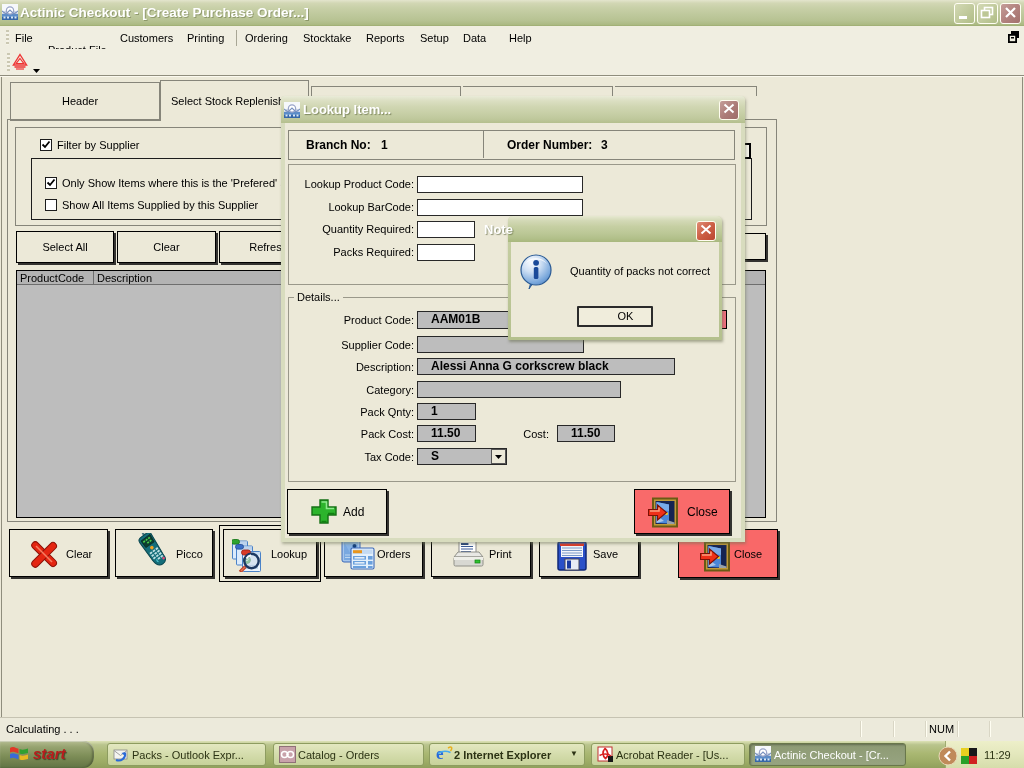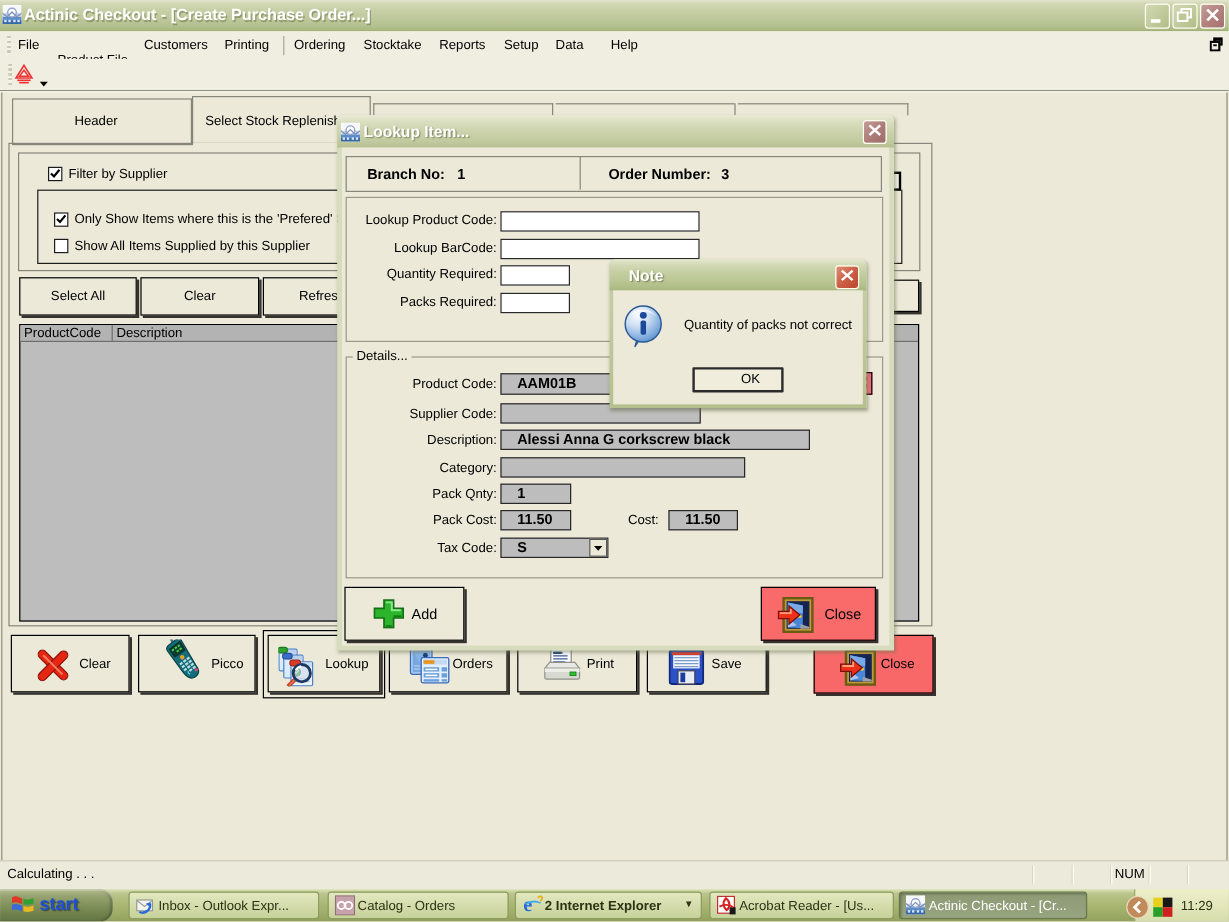--- a/index.html
+++ b/index.html
@@ -388,21 +388,21 @@
       <path d="M8.5 18 L16 24 L8.5 26 Z" fill="#a8c4e8"></path>
       <circle cx="18.5" cy="16.5" r="1.5" fill="#f8d020"></circle>
       <path d="M19 23 L26.5 25.5 L26.5 27 L19 27 Z" fill="#98a0aa"></path>
       <path d="M0.5 12.5 L9.5 12.5 L9.5 8 L18.5 15.5 L9.5 23 L9.5 18.5 L0.5 18.5 Z" fill="#ee3018" stroke="#7d1005" stroke-width="1.1"></path>
       <path d="M2 14 L11 14 L11 10.5" stroke="#f8a080" stroke-width="1.5" fill="none"></path>
     </svg></div>
 <div class="ab tt" style="left:687px;top:505px;font-size:12px;">Close</div>
 
 <div class="ab dlgframe" style="left:508px;top:216px;width:214px;height:124px;border-radius:5px 5px 0 0;"></div>
 <div class="ab dlgtitle" style="left:508px;top:216px;width:214px;height:26px;border-radius:5px 5px 0 0;"></div>
-<div class="ab dlgtxt tt" style="left:524px;top:222px;">Note</div>
+<div class="ab dlgtxt tt" style="left:484px;top:222px;">Note</div>
 <div class="ab xbtn" style="left:696px;top:221px;background:linear-gradient(135deg,#e08d75,#cc5f45 50%,#bb4630);"><svg width="18" height="16">
       <path d="M4.5 3.5 L13.5 11.5 M13.5 3.5 L4.5 11.5" stroke="#fff" stroke-width="2"></path>
     </svg></div>
 <div class="ab" style="left:511px;top:242px;width:208px;height:95px;background:#ece9d8;"></div>
 <div class="ab" id="icoInfo" style="left:519px;top:254px;"><svg width="35" height="36">
       <defs>
         <radialGradient id="ig" cx="0.35" cy="0.25" r="0.9">
           <stop offset="0" stop-color="#f8fbff"></stop>
           <stop offset="0.35" stop-color="#cfe0f4"></stop>
           <stop offset="0.75" stop-color="#7aa8dc"></stop>
@@ -423,24 +423,24 @@
  background:linear-gradient(180deg,#b5bd90 0%,#96a370 22%,#7e8e58 55%,#6b7c4a 85%,#617544 100%);
  box-shadow:inset 0 1px 1px rgba(255,255,255,.45), inset -2px 0 2px rgba(0,0,0,.25);"></div>
 <div class="ab" id="startflag" style="left:9px;top:744px;"><svg width="21" height="19">
       <g>
         <path d="M1 4 C3 2.5,5 2.5,7 4 L9.5 4.8 L9.5 9.3 L7 8.6 C5 7.6,3 7.6,1 8.6 Z" fill="#e03828"></path>
         <path d="M10.5 5 C12.5 5.8,14.5 5.8,16.5 5.2 L19 4.6 L19 9 L16.5 9.6 C14.5 10.2,12.5 10,10.5 9.4 Z" fill="#30a030"></path>
         <path d="M1 10 C3 9,5 9,7 10 L9.5 10.8 L9.5 15.3 L7 14.6 C5 13.6,3 13.6,1 14.6 Z" fill="#3a6ad8"></path>
         <path d="M10.5 11 C12.5 11.8,14.5 11.8,16.5 11.2 L19 10.6 L19 15 L16.5 15.6 C14.5 16.2,12.5 16,10.5 15.4 Z" fill="#e8b820"></path>
       </g>
     </svg></div>
-<div class="ab tt" style="left:33px;top:745px;font-size:15px;font-weight:bold;color:#1d4ed8;text-shadow:1px 1px 1px rgba(40,50,25,.7);">start</div>
+<div class="ab tt" style="left:33px;top:745px;font-size:15px;font-weight:bold;font-style:italic;color:#b91c1c;text-shadow:1px 1px 1px rgba(40,50,25,.7);">start</div>
 
 <div class="ab tbtn" style="left:107px;width:159px;">
-    <span class="tbtxt">Inbox - Outlook Expr...</span>
+    <span class="tbtxt">Packs - Outlook Expr...</span>
   </div>
 <div class="ab" id="icoOE" style="left:113px;top:746px;"><svg width="17" height="17">
       <rect x="1" y="4" width="13" height="9" fill="#f4f4f0" stroke="#888" stroke-width="0.8"></rect>
       <path d="M1 4.5 L7.5 9.5 L14 4.5" stroke="#a0a0a0" stroke-width="1" fill="none"></path>
       <path d="M3 14 C8 16,13 12,12 7" stroke="#2a6ad8" stroke-width="2" fill="none"></path>
       <path d="M12 10 L12.5 6 L8.5 7" fill="#2a6ad8"></path>
     </svg></div>
 <div class="ab tbtn" style="left:273px;width:151px;">
     <span class="tbtxt">Catalog - Orders</span>
   </div>

